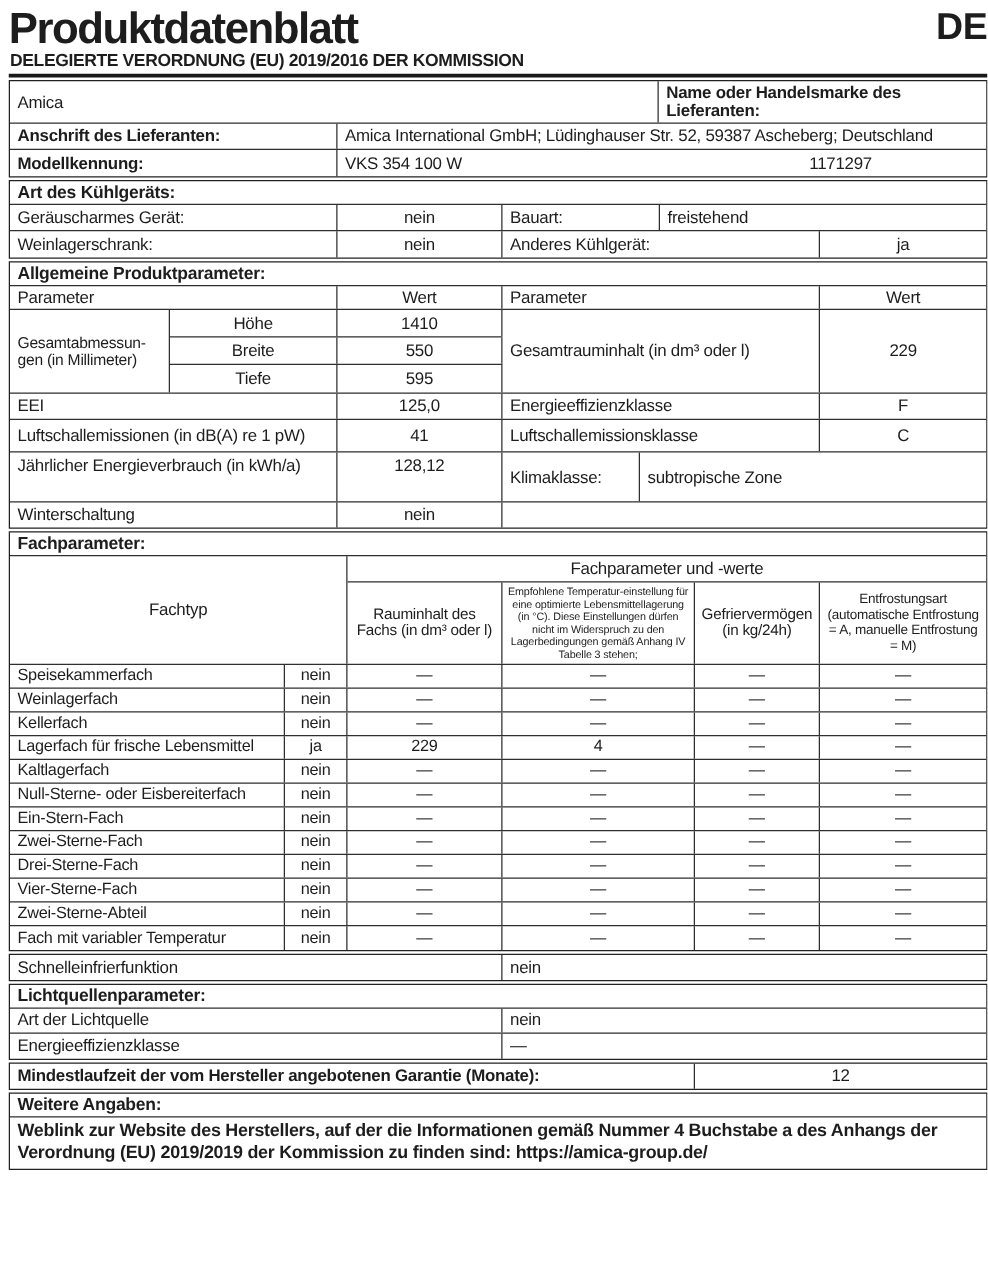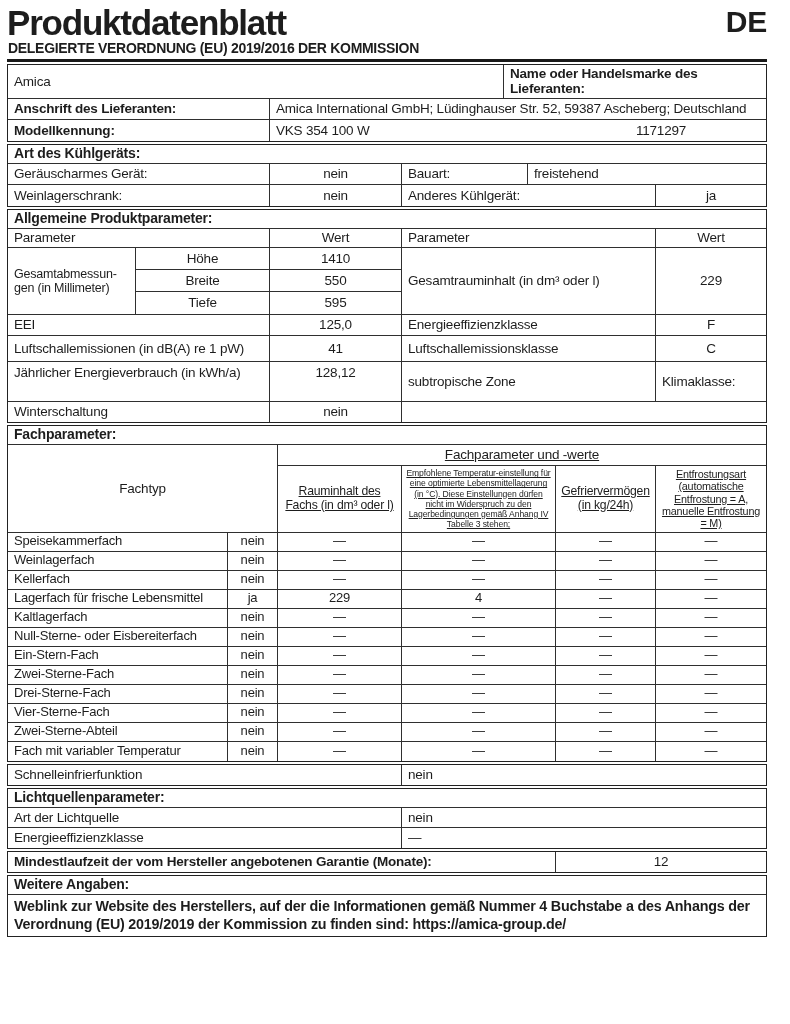--- a/index.html
+++ b/index.html
@@ -3,21 +3,21 @@
 <meta charset="utf-8">
 <style>
   * { box-sizing: border-box; }
   html,body { margin:0; padding:0; }
   body {
     width:790px; height:1024px; overflow:hidden;
     background:#ffffff; color:#1d1d1d;
     font-family:"Liberation Sans","DejaVu Sans",sans-serif;
     font-size:13.5px; line-height:1.13; letter-spacing:-0.2px;
   }
-  .page { padding:5px 23px 0 7px; }
+  .page { padding:5px 0 0 7px; }
 
   
   .title-row { display:flex; justify-content:space-between; align-items:flex-start; }
   .doc-title { margin:0; font-size:35px; font-weight:bold; letter-spacing:-1.2px; line-height:1.04; }
   .lang-code { font-size:30px; font-weight:bold; line-height:1.15; }
   .subtitle { font-weight:bold; font-size:14px; letter-spacing:-0.3px;
               border-bottom:3px solid #191919; padding:0 0 2px 1px; margin-top:0; }
 
   
   .block { border:1.5px solid #222; margin-top:2px; }
@@ -42,21 +42,21 @@
   .h26{min-height:26px}.h40{min-height:40px}.h46{min-height:46px}
 
   
   .dimmid { display:flex; flex-direction:column; }
   .dimrow { display:flex; flex:1; min-height:22px; border-bottom:1px solid #2f2f2f; }
   .dimrow:last-child { border-bottom:none; }
   .dimrow .cell:last-child { border-right:1px solid #2f2f2f; }
   .dimlbl { font-size:12.5px; }
 
   
-  .fhr { flex:1; display:flex; flex-direction:column;text-decoration:underline; }
+  .fhr { flex:1; display:flex; flex-direction:column; }
   .fh-group { min-height:21px; border-bottom:1px solid #2f2f2f; display:flex; align-items:center; justify-content:center; }
   .fh-cols { display:flex; flex:1; min-height:64px; }
   .fh-cols .cell { padding:2px 3px; }
   .fs125 { font-size:12.2px; line-height:1.1; }
   .fs85  { font-size:8.6px;  line-height:1.18; letter-spacing:-0.1px; }
   .fs105 { font-size:10.8px; line-height:1.15; }
   .rows .t-row { border-bottom:1px solid #2f2f2f; }
   .rows .t-row:last-child { border-bottom:none; }
   .rows .cell { font-size:13px; }
 
@@ -144,22 +144,22 @@
     </div>
     <div class="t-row h26">
       <div class="cell w262">Luftschallemissionen (in dB(A) re 1 pW)</div>
       <div class="cell w132 ctr">41</div>
       <div class="cell w254">Luftschallemissionsklasse</div>
       <div class="cell grow ctr">C</div>
     </div>
     <div class="t-row h40">
       <div class="cell w262 top">Jährlicher Energieverbrauch (in kWh/a)</div>
       <div class="cell w132 ctr top">128,12</div>
+      <div class="cell w110">Klimaklasse:</div>
       <div class="cell grow">subtropische Zone</div>
-      <div class="cell w110">Klimaklasse:</div>
     </div>
     <div class="t-row h20">
       <div class="cell w262">Winterschaltung</div>
       <div class="cell w132 ctr">nein</div>
       <div class="cell grow"></div>
     </div>
   </section>
 
   <section class="block">
     <div class="heading">Fachparameter:</div>

